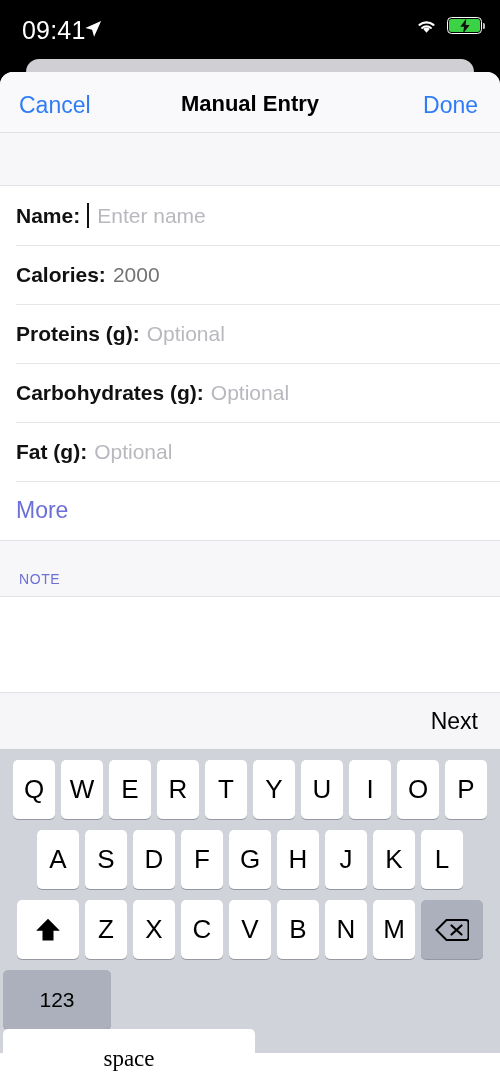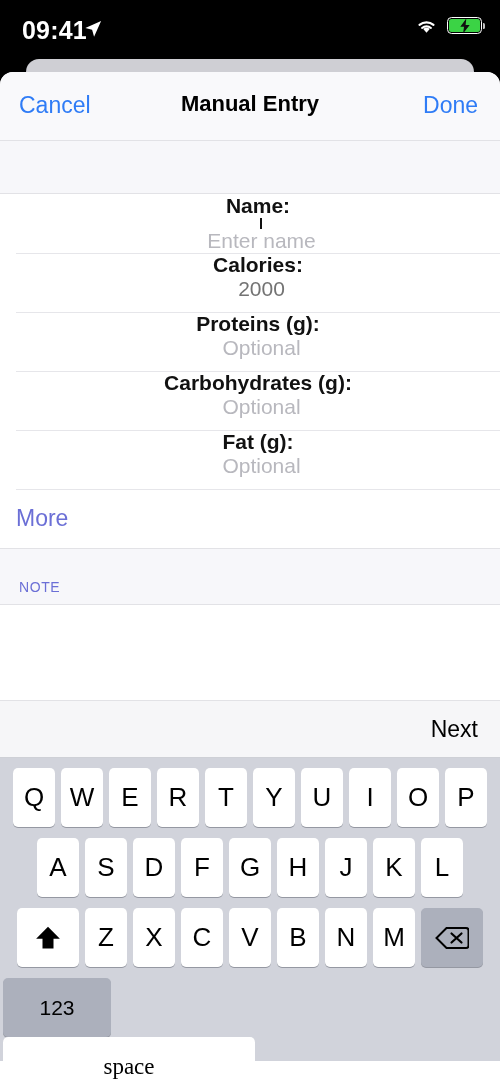--- a/index.html
+++ b/index.html
@@ -26,21 +26,21 @@
     width: 500px;
     height: 62px;
     background: #000;
     z-index: 5;
   }
   .sb-time {
     position: absolute;
     left: 22px; top: 16px;
     color: #fff;
     font-size: 25px;
-    font-weight: bold;
+    font-weight: normal;
     letter-spacing: 0.2px;
   }
   .sb-loc {
     position: absolute;
     left: 84px; top: 20px;
     width: 18px; height: 18px;
   }
   .sb-right {
     position: absolute;
     right: 18px; top: 17px;
@@ -93,21 +93,21 @@
     height: 1008px;
     background: #FFFFFF;
     border-radius: 13px 13px 0 0;
     overflow: hidden;
     z-index: 7;
   }
 
   
   .navbar {
     position: relative;
-    height: 69px;
+    height: 61px;
     background: #F9F9FB;
     border-bottom: 1px solid #E2E2E6;
     box-sizing: border-box;
   }
   .nav-btn {
     position: absolute;
     top: 22px;
     font-size: 23px;
     color: #2F7CF6;
     cursor: pointer;
@@ -138,21 +138,20 @@
   .section { background: #FFFFFF; }
   .row {
     position: relative;
     height: 59px;
     display: flex;
     align-items: center;
     padding-left: 16px;
     box-sizing: border-box;
     background: #fff;
     cursor: text;
-    flex-direction: column;
   }
   .row + .row::before {
     content: "";
     position: absolute;
     left: 16px; right: 0; top: 0;
     height: 1px;
     background: #E6E6EA;
   }
   .row-label {
     font-size: 21px;

